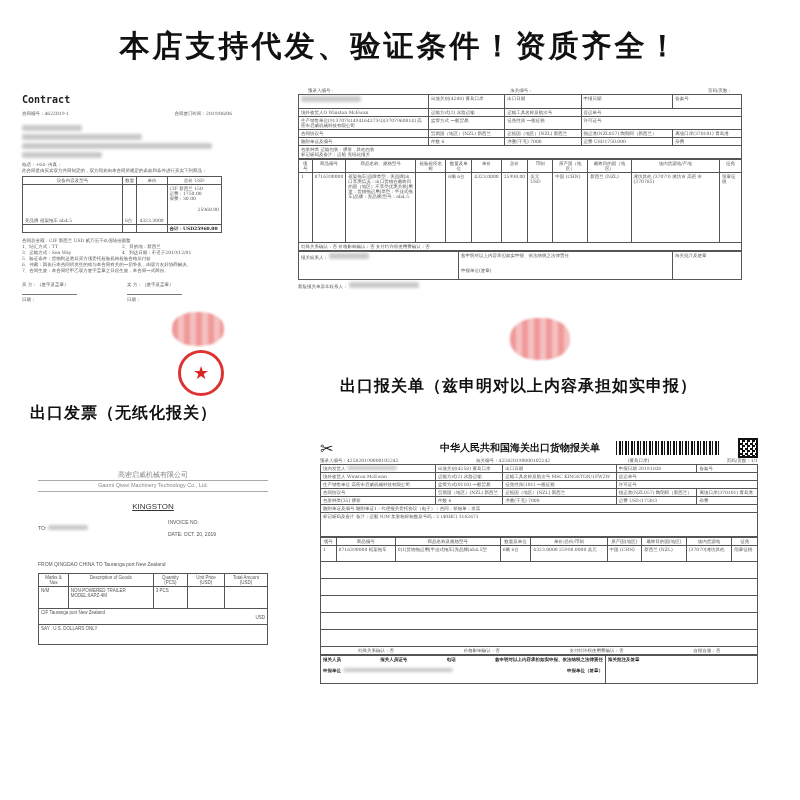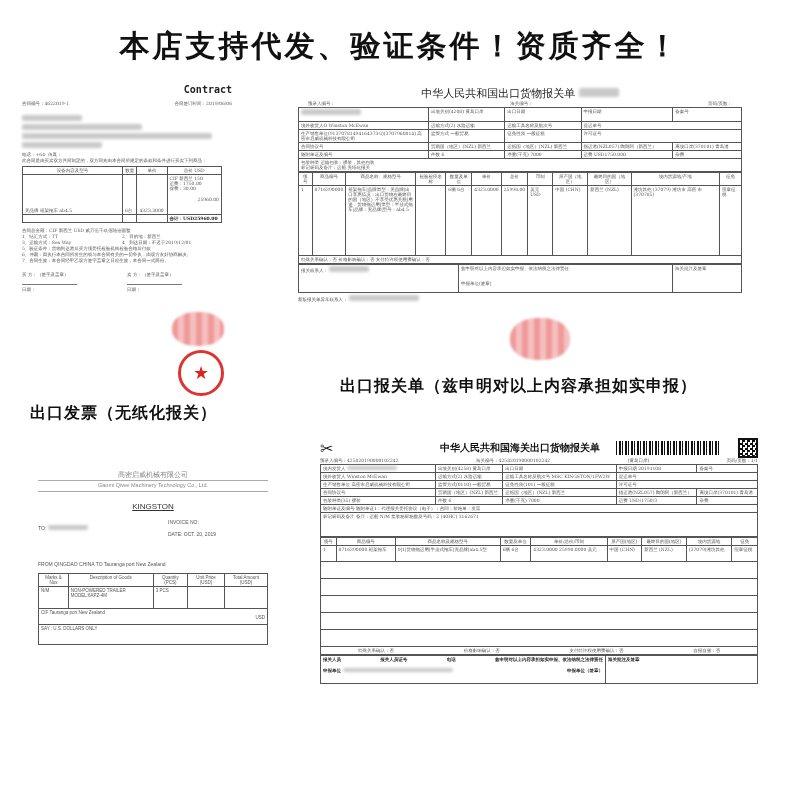--- a/index.html
+++ b/index.html
@@ -15,21 +15,21 @@
 .small{font-size:4.5px;line-height:6px}
 .red{color:#e02020}
 .bold{font-weight:bold;color:#222}
 </style>
 </head>
 <body>
 
 <div class="hdr">本店支持代发、验证条件！资质齐全！</div>
 
 <div class="doc" style="left:22px;top:82px;width:210px;height:300px;">
-  <div style="text-align:right;font-size:10px;font-weight:bold;color:#222;font-family:'DejaVu Sans Mono',monospace;margin-top:2px">Contract</div>
+  <div style="text-align:left;font-size:10px;font-weight:bold;color:#222;font-family:'DejaVu Sans Mono',monospace;margin-top:12px">Contract</div>
   <div style="display:flex;justify-content:space-between;margin-top:6px" class="small">
     <span><span>合同编号：</span><span>4622019-1</span></span>
     <span><span>合同签订时间：</span><span>2019/06/06</span></span>
   </div>
   <div style="margin-top:8px">
     <div class="blur" style="width:60px"></div><br>
     <div class="blur" style="width:120px;margin-top:2px"></div><br>
     <div class="blur" style="width:190px;margin-top:2px"></div><br>
     <div class="blur" style="width:80px;margin-top:2px"></div>
   </div>
@@ -90,23 +90,20 @@
     </div>
 </div>
 <div class="pix" style="left:172px;top:312px;width:52px;height:34px"></div>
 <div class="stamp" style="left:178px;top:350px;width:46px;height:46px;display:flex;align-items:center;justify-content:center">
   <span style="color:#d22;font-size:18px;line-height:1">★</span>
 </div>
 
 <div class="cap" style="left:30px;top:403px">出口发票（无纸化报关）</div>
 
 <div class="doc" style="left:298px;top:88px;width:444px;height:270px">
-  <div style="text-align:center;font-size:11px;color:#222;margin-top:-2px">
-    <span>中华人民共和国出口货物报关单</span> <span class="blur" style="width:40px;height:9px"></span>
-  </div>
   <div class="small" style="display:flex;justify-content:space-between;padding:0 10px">
     <span>预录入编号：</span>
       <span>海关编号：</span>
       <span>页码/页数：</span>
   </div>
   <table>
     <tbody>
         <tr>
           <td style="width:130px;height:14px"><span class="blur" style="width:60px"></span></td>
           <td>出境关别(4208) 黄岛口岸</td>

